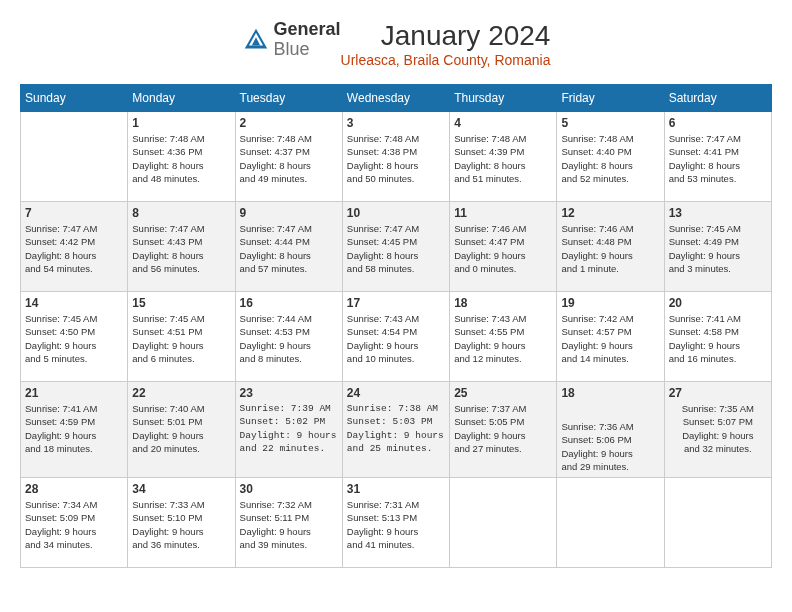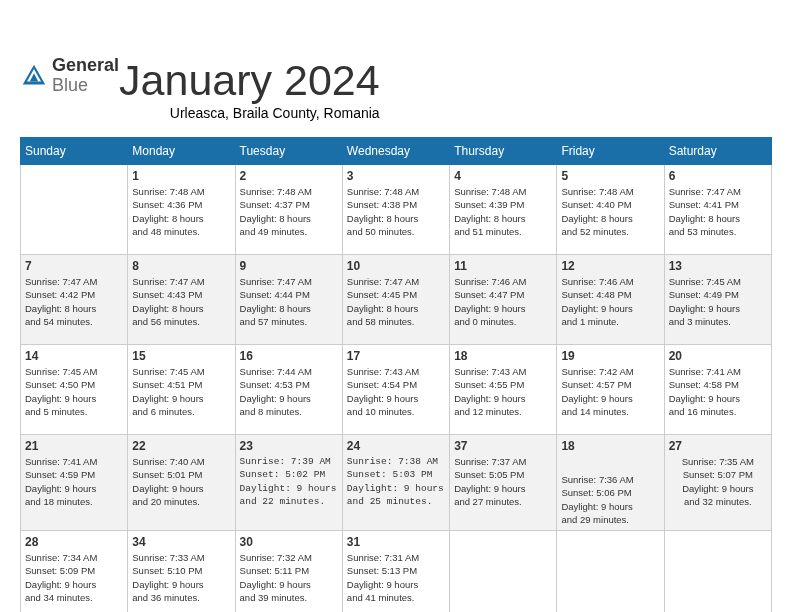--- a/index.html
+++ b/index.html
@@ -5,24 +5,23 @@
     * { box-sizing: border-box; margin: 0; padding: 0; }
     body {
       font-family: Arial, sans-serif;
       background: #fff;
       width: 792px;
       min-height: 612px;
       padding: 20px;
     }
     .header-section {
       display: flex;
-      justify-content: flex-start;
+      justify-content: center;
       align-items: flex-start;
       margin-bottom: 16px;
-      margin-top: 36px;
     }
     .logo {
       display: flex;
       align-items: center;
       gap: 4px;
     }
     .logo-text-general {
       font-size: 18px;
       font-weight: bold;
       color: #333;
@@ -35,27 +34,27 @@
       line-height: 1.1;
     }
     .logo-icon {
       width: 28px;
       height: 28px;
     }
     .title-section {
       text-align: right;
     }
     .main-title {
-      font-size: 43px;
+      font-size: 28px;
       font-weight: normal;
       color: #333;
     }
     .subtitle {
       font-size: 14px;
-      color: #000000;
+      color: #c2410c;
     }
     .calendar {
       width: 100%;
       border-collapse: collapse;
       font-size: 11px;
     }
     .calendar thead tr {
       background-color: #1a6fa8;
       color: white;
     }
@@ -302,21 +301,21 @@
 and 22 minutes.</div>
         </td>
         <td>
           <span class="day-number">24</span>
           <div class="day-info" style="white-space: pre-line; font-family: Liberation Mono, monospace;">Sunrise: 7:38 AM
 Sunset: 5:03 PM
 Daylight: 9 hours
 and 25 minutes.</div>
         </td>
         <td>
-          <span class="day-number">37</span>
+          <span class="day-number">25</span>
           <div class="day-info" style="white-space: pre-line;">Sunrise: 7:37 AM
 Sunset: 5:05 PM
 Daylight: 9 hours
 and 27 minutes.</div>
         </td>
         <td>
           <span class="day-number">18</span>
           <div class="day-info" style="white-space: pre-line; margin-top: 20px;">Sunrise: 7:36 AM
 Sunset: 5:06 PM
 Daylight: 9 hours

